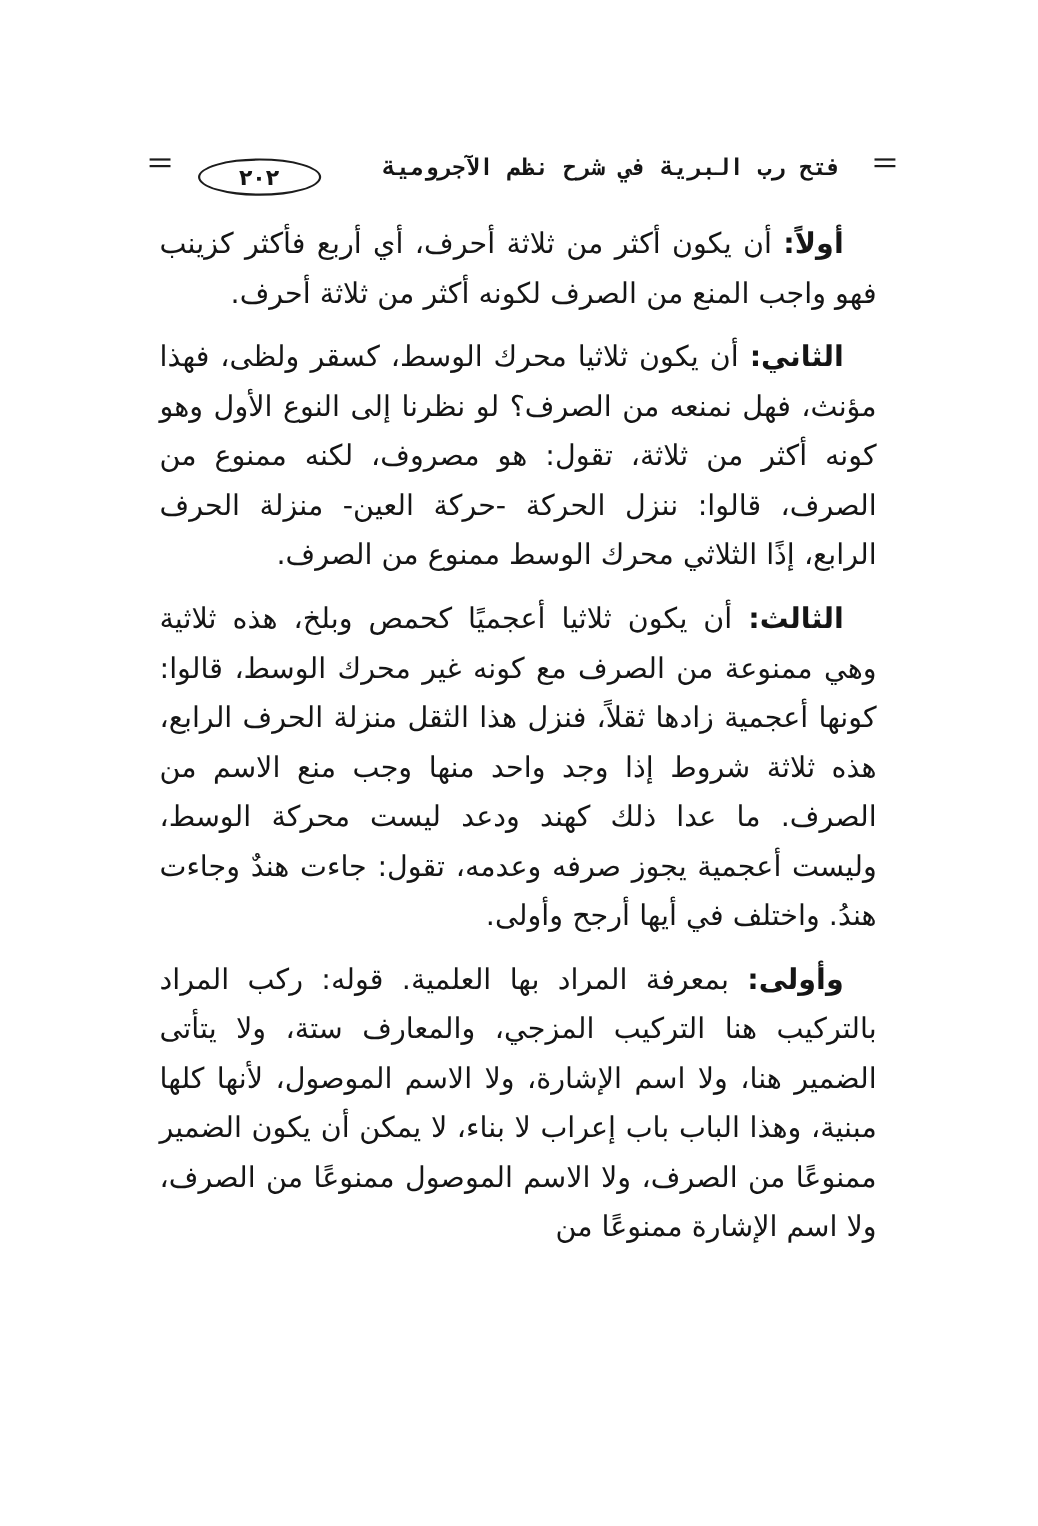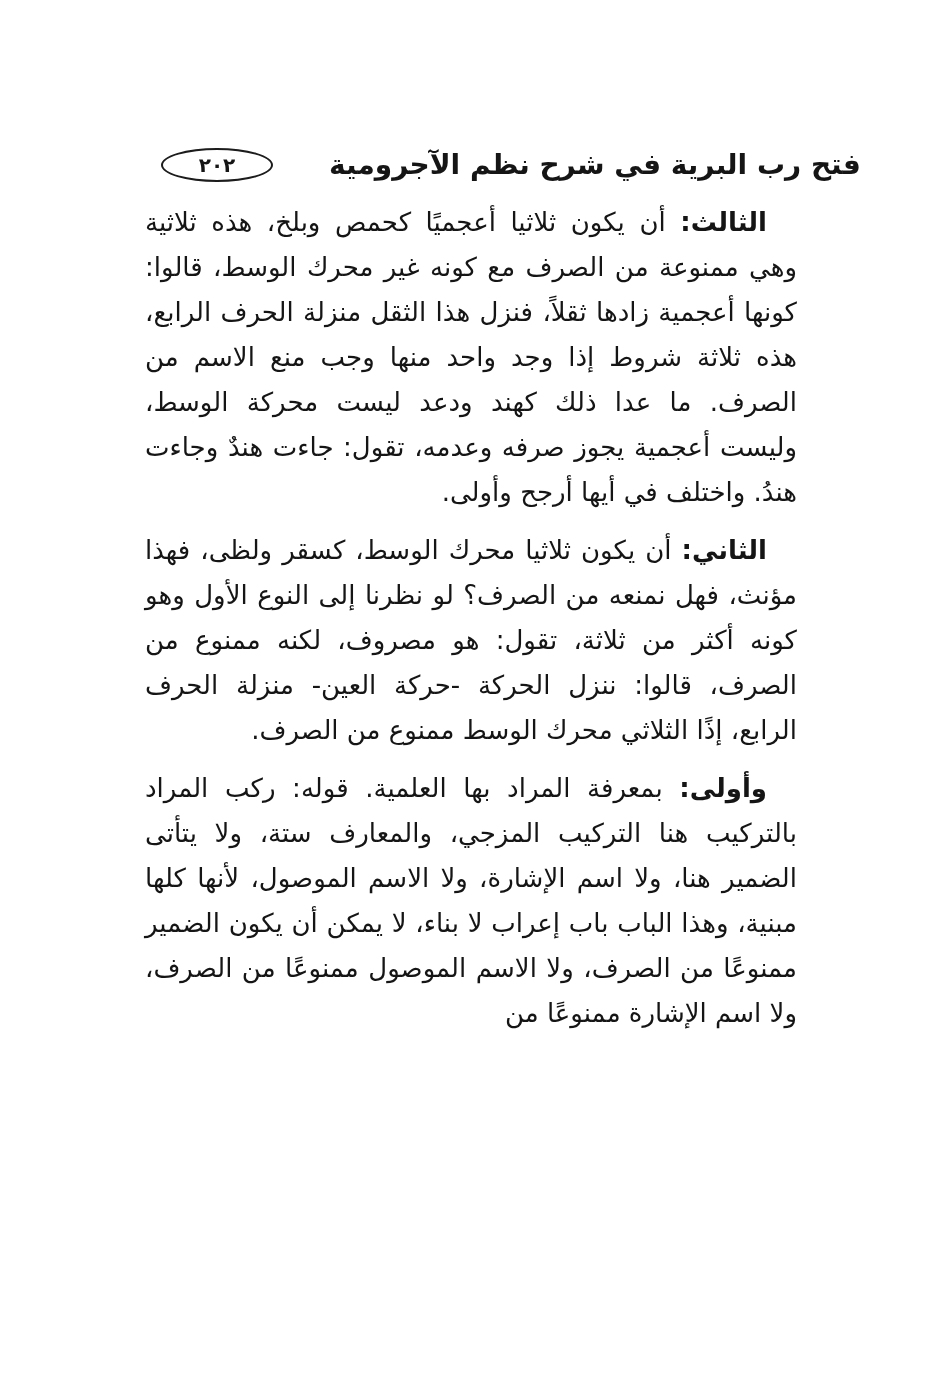--- a/index.html
+++ b/index.html
@@ -6,39 +6,39 @@
   html,body { background:#e9e9e9; }
   .page {
     width:944px; height:1387px; margin:0 auto;
     background:#ffffff; position:relative;
     font-family:"DejaVu Sans", sans-serif; color:#151515;
     overflow:hidden;
   }
   
   .hdr {
     position:absolute; top:144px; left:136px; right:130px; height:42px;
-    display:flex; align-items:center; gap:25px; direction:ltr;
+    display:flex; align-items:flex-start; gap:25px; direction:ltr;
   }
   .dline {
     height:8px;
     border-top:2.5px solid #1c1c1c;
     border-bottom:2.5px solid #1c1c1c;
   }
   .dline.edge  { width:24px; }
   .dline.grow  { flex:1; }
   .oval {
     min-width:112px; height:34px;
     border:2.5px solid #1c1c1c; border-radius:50%;
     display:flex; align-items:center; justify-content:center;
     font-weight:bold; font-size:20px; letter-spacing:5px;
     padding:0 10px; background:#fff;
   }
   .hdr-title {
-    font-size:28px; font-weight:bold; direction:rtl;
-    padding:0 6px; white-space:nowrap; line-height:1;
+    font-size:21px; font-weight:bold; direction:rtl;
+    padding:0 6px; white-space:nowrap; line-height:1;font-family:Liberation Mono, monospace;
   }
   
   .content {
     position:absolute; top:200px; right:147px; width:652px;
     direction:rtl; text-align:justify;
     font-size:26px; line-height:45px;
   }
   .para { margin-bottom:13px; }
   .para.indent { text-indent:30px; }
   .lead { font-weight:bold; }
@@ -54,27 +54,30 @@
       <span>٢٠٢</span>
     </span>
     <span class="dline grow"></span>
     <span class="hdr-title">فتح رب البرية في شرح نظم الآجرومية</span>
     <span class="dline edge"></span>
   </header>
 
   <main class="content">
 
 
-
     <p class="para indent">
-      <b class="lead">الثالث:</b><span> أن يكون ثلاثيا أعجميًا كحمص وبلخ، هذه ثلاثية وهي ممنوعة من الصرف مع كونه غير محرك الوسط، قالوا: كونها أعجمية زادها ثقلاً، فنزل هذا الثقل منزلة الحرف الرابع، هذه ثلاثة شروط إذا وجد واحد منها وجب منع الاسم من الصرف. ما عدا ذلك كهند ودعد ليست محركة الوسط، وليست أعجمية يجوز صرفه وعدمه، تقول: جاءت هندٌ وجاءت هندُ. واختلف في أيها أرجح وأولى.</span>
+      <b class="lead">أولاً:</b><span> أن يكون أكثر من ثلاثة أحرف، أي أربع فأكثر كزينب فهو واجب المنع من الصرف لكونه أكثر من ثلاثة أحرف.</span>
     </p>
 
     <p class="para indent">
       <b class="lead">الثاني:</b><span> أن يكون ثلاثيا محرك الوسط، كسقر ولظى، فهذا مؤنث، فهل نمنعه من الصرف؟ لو نظرنا إلى النوع الأول وهو كونه أكثر من ثلاثة، تقول: هو مصروف، لكنه ممنوع من الصرف، قالوا: ننزل الحركة -حركة العين- منزلة الحرف الرابع، إذًا الثلاثي محرك الوسط ممنوع من الصرف.</span>
+    </p>
+
+    <p class="para indent">
+      <b class="lead">الثالث:</b><span> أن يكون ثلاثيا أعجميًا كحمص وبلخ، هذه ثلاثية وهي ممنوعة من الصرف مع كونه غير محرك الوسط، قالوا: كونها أعجمية زادها ثقلاً، فنزل هذا الثقل منزلة الحرف الرابع، هذه ثلاثة شروط إذا وجد واحد منها وجب منع الاسم من الصرف. ما عدا ذلك كهند ودعد ليست محركة الوسط، وليست أعجمية يجوز صرفه وعدمه، تقول: جاءت هندٌ وجاءت هندُ. واختلف في أيها أرجح وأولى.</span>
     </p>
 
     <p class="para indent">
       <b class="lead">وأولى:</b><span> بمعرفة المراد بها العلمية. قوله: ركب المراد بالتركيب هنا التركيب المزجي، والمعارف ستة، ولا يتأتى الضمير هنا، ولا اسم الإشارة، ولا الاسم الموصول، لأنها كلها مبنية، وهذا الباب باب إعراب لا بناء، لا يمكن أن يكون الضمير ممنوعًا من الصرف، ولا الاسم الموصول ممنوعًا من الصرف، ولا اسم الإشارة ممنوعًا من</span>
     </p>
 
   </main>
 
 </div>
 

